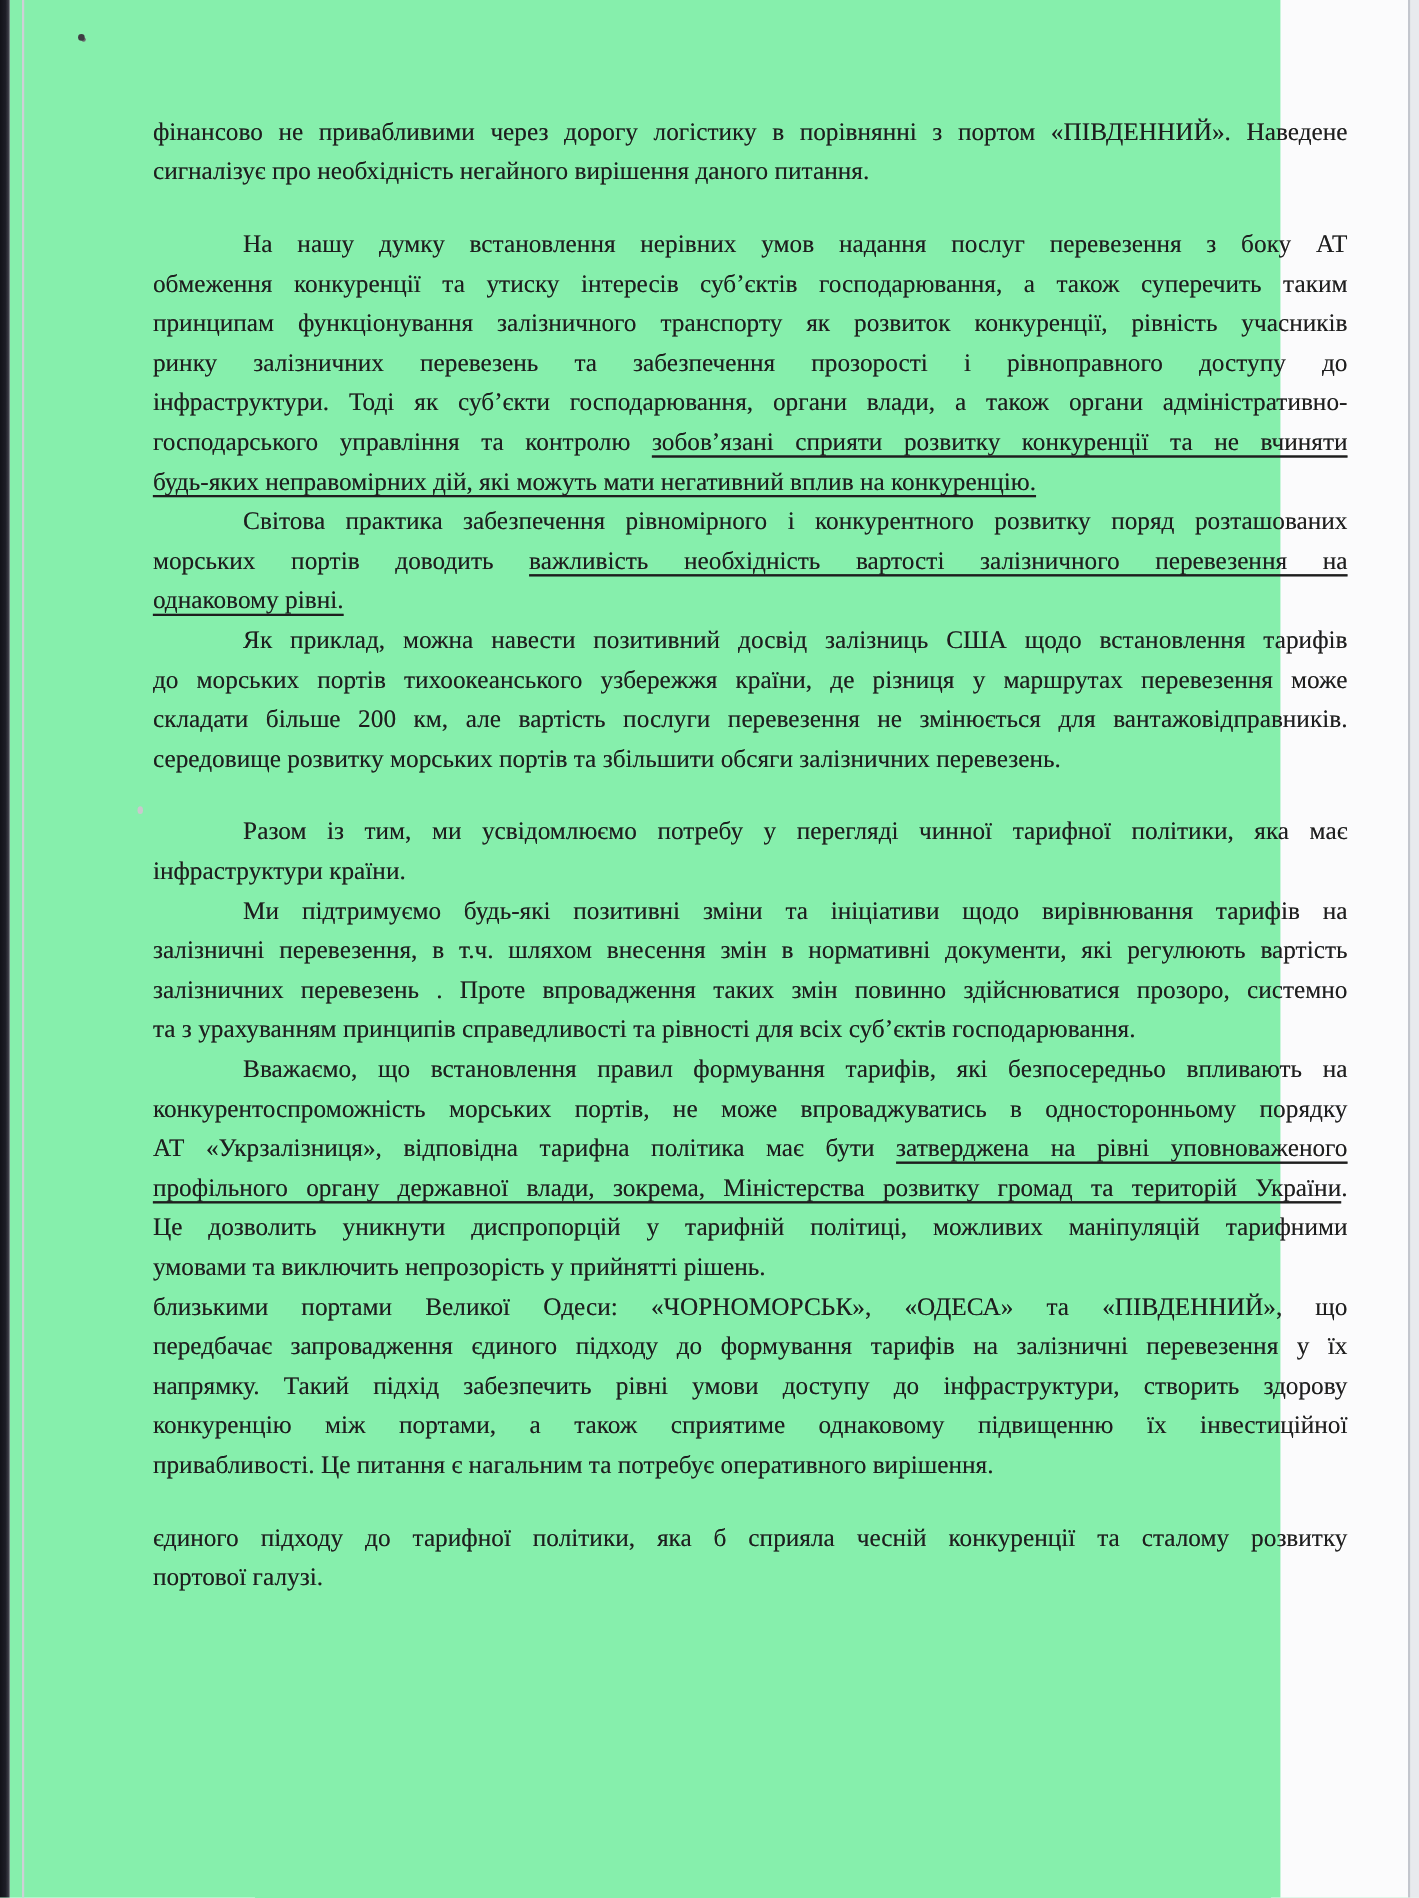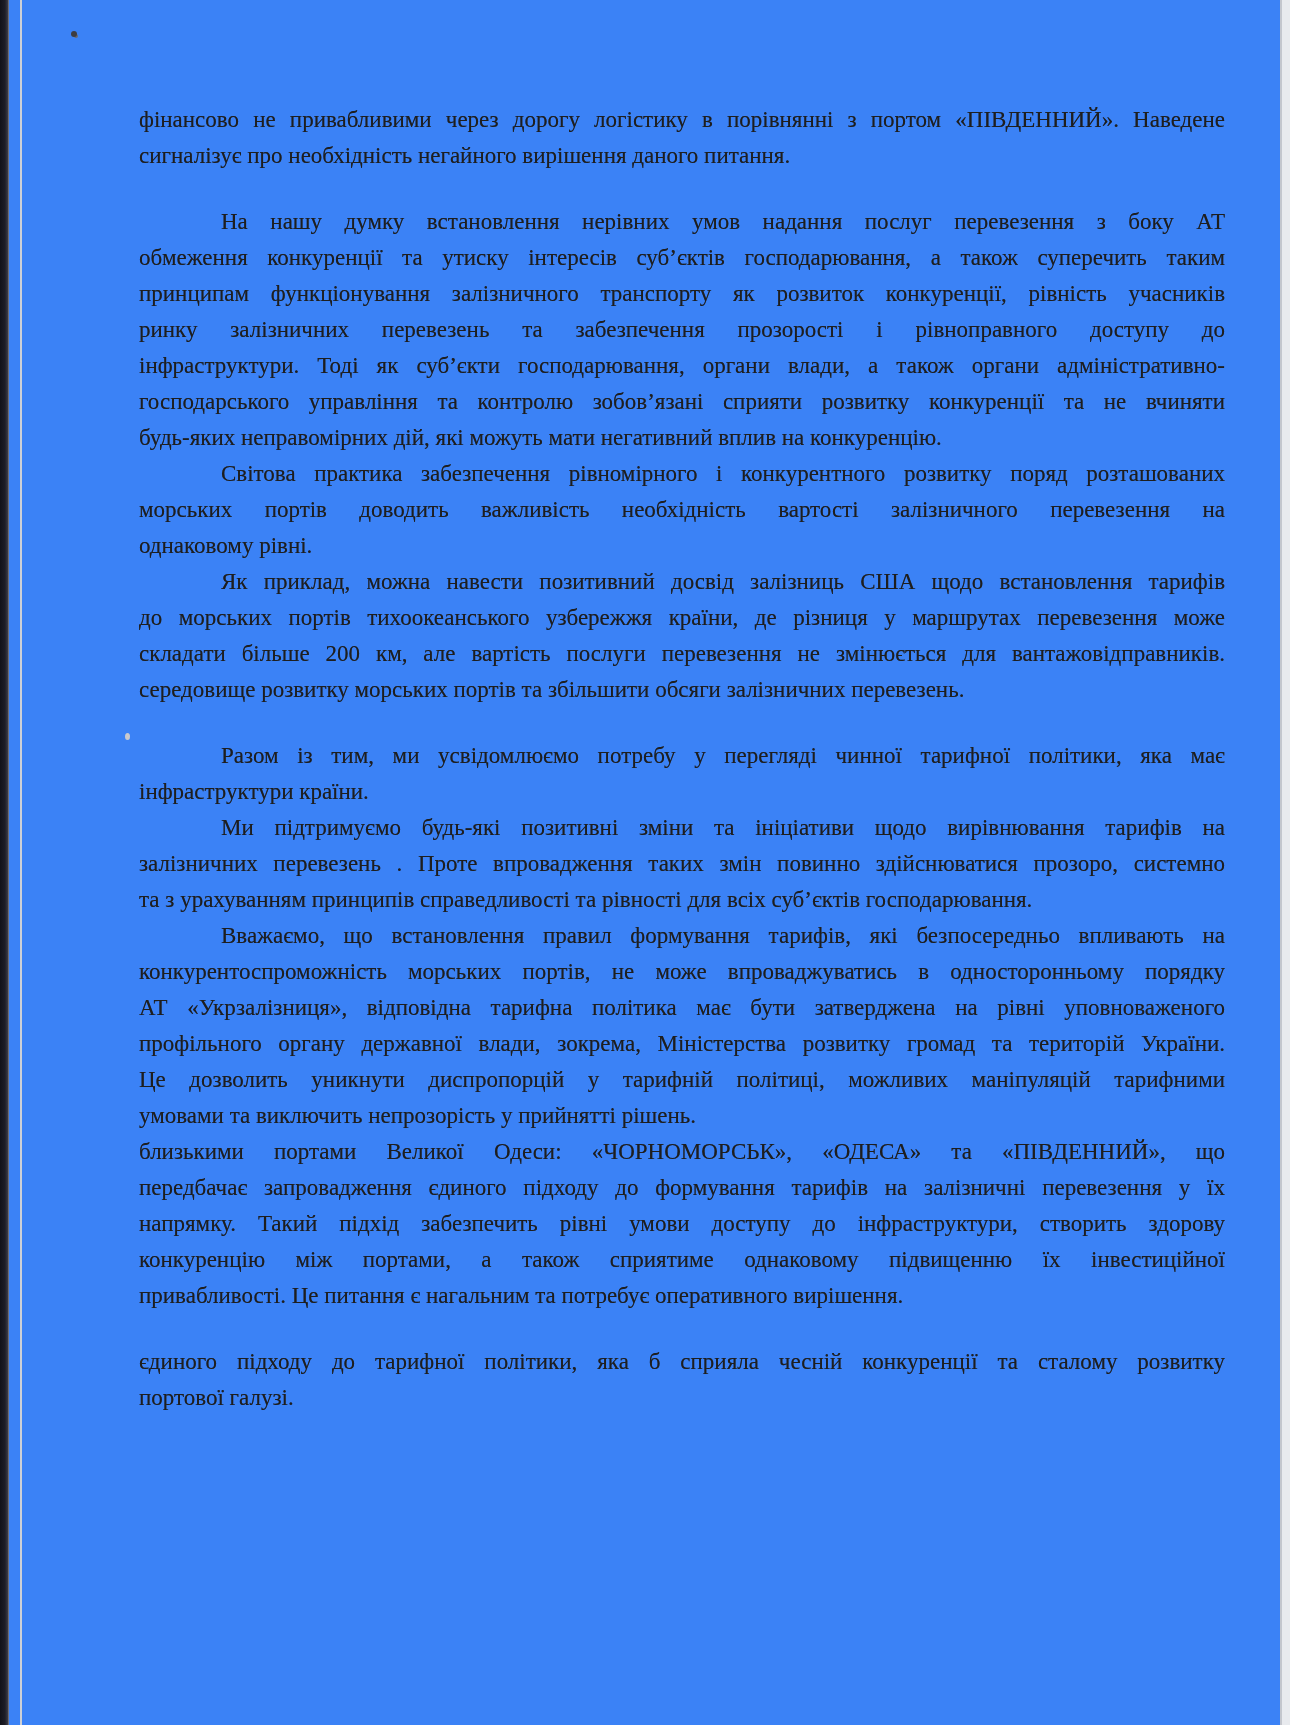--- a/index.html
+++ b/index.html
@@ -7,23 +7,23 @@
     padding: 0;
     width: 1290px;
     height: 1725px;
     overflow: hidden;
     background: #fbfbfc;
     font-family: "Liberation Serif", "DejaVu Serif", serif;
   }
   .page {
     position: absolute;
     left: 0; top: 0;
-    width: 1290px;
+    width: 1164px;
     height: 1725px;
-    background: #3b82f6;
+    background: #86efac;
   }
   
   .edge-left {
     position: absolute;
     left: 0; top: 0;
     width: 9px; height: 1725px;
     background: linear-gradient(to right, #121219 0%, #1d1d26 55%, #3a3a44 85%, #8d8d97 100%);
   }
   .edge-line-left {
     position: absolute;
@@ -72,20 +72,21 @@
   .para { margin: 0; }
   .para.gap { margin-top: 30px; }
   .line {
     text-align: justify;
     text-align-last: justify;
     white-space: normal;
   }
   .line.last { text-align-last: left; }
   .line.indent { text-indent: 82px; }
   .u {
+    text-decoration: underline;
     text-decoration-thickness: 2px;
     text-underline-offset: 5px;
   }
 </style>
 </head>
 <body>
 
 <div class="page">
   <div class="edge-left"></div>
   <div class="edge-line-left"></div>
@@ -117,20 +118,21 @@
         <div class="line"><span>до морських портів тихоокеанського узбережжя країни, де різниця у маршрутах перевезення може</span></div>
         <div class="line"><span>складати більше 200 км, але вартість послуги перевезення не змінюється для вантажовідправників.</span></div>
         <div class="line last"><span>середовище розвитку морських портів та збільшити обсяги залізничних перевезень.</span></div>
       </div>
       <div class="para gap">
         <div class="line indent"><span>Разом із тим, ми усвідомлюємо потребу у перегляді чинної тарифної політики, яка має</span></div>
         <div class="line last"><span>інфраструктури країни.</span></div>
       </div>
       <div class="para">
         <div class="line indent"><span>Ми підтримуємо будь-які позитивні зміни та ініціативи щодо вирівнювання тарифів на</span></div>
+        <div class="line"><span>залізничні перевезення, в т.ч. шляхом внесення змін в нормативні документи, які регулюють вартість</span></div>
         <div class="line"><span>залізничних перевезень . Проте впровадження таких змін повинно здійснюватися прозоро, системно</span></div>
         <div class="line last"><span>та з урахуванням принципів справедливості та рівності для всіх суб’єктів господарювання.</span></div>
       </div>
       <div class="para">
         <div class="line indent"><span>Вважаємо, що встановлення правил формування тарифів, які безпосередньо впливають на</span></div>
         <div class="line"><span>конкурентоспроможність морських портів, не може впроваджуватись в односторонньому порядку</span></div>
         <div class="line"><span>АТ «Укрзалізниця», відповідна тарифна політика має бути </span><span class="u">затверджена на рівні уповноваженого</span></div>
         <div class="line"><span class="u">профільного органу державної влади, зокрема, Міністерства розвитку громад та територій України</span><span>.</span></div>
         <div class="line"><span>Це дозволить уникнути диспропорцій у тарифній політиці, можливих маніпуляцій тарифними</span></div>
         <div class="line last"><span>умовами та виключить непрозорість у прийнятті рішень.</span></div>

